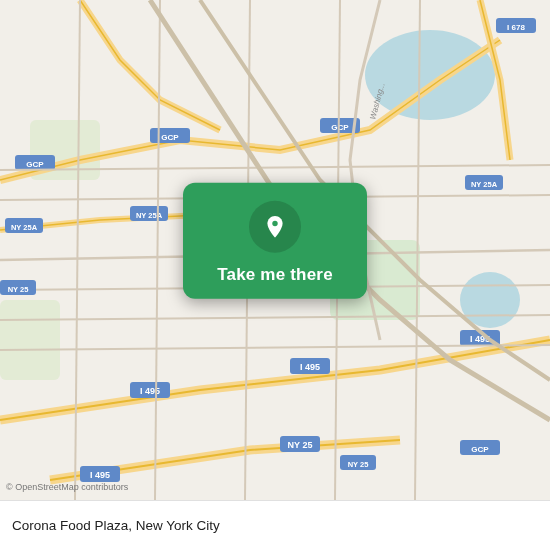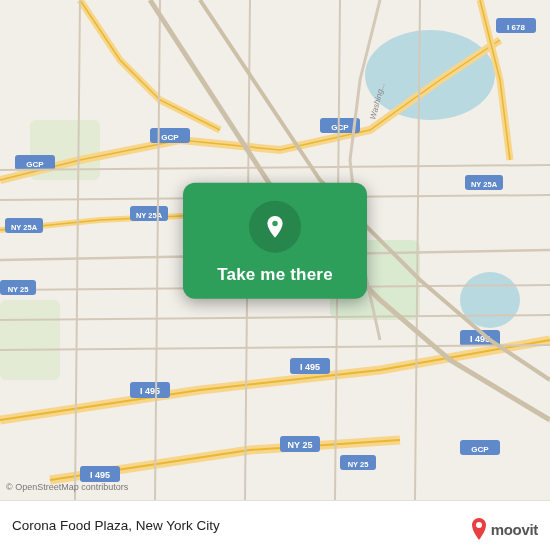--- a/index.html
+++ b/index.html
@@ -218,21 +218,13 @@
         <circle cx="12" cy="9" r="2.5" fill="#2e9e5b"></circle>
       </svg>
     </div>
     <button id="take-me-there-btn">Take me there</button>
   </div>
 </div>
 
 <div id="bottom-bar">
   <span id="location-label">Corona Food Plaza, New York City</span>
 
-  <div id="moovit-logo">
-
-    <svg id="moovit-pin" viewBox="0 0 18 22" xmlns="http://www.w3.org/2000/svg">
-      <path d="M9 0C5.13 0 2 3.13 2 7c0 6 7 15 7 15s7-9 7-15c0-3.87-3.13-7-7-7z" fill="#e84040"></path>
-      <circle cx="9" cy="7" r="3" fill="white"></circle>
-    </svg>
-    <span id="moovit-text">moovit</span>
-  </div>
 </div>
 
 </body></html>

